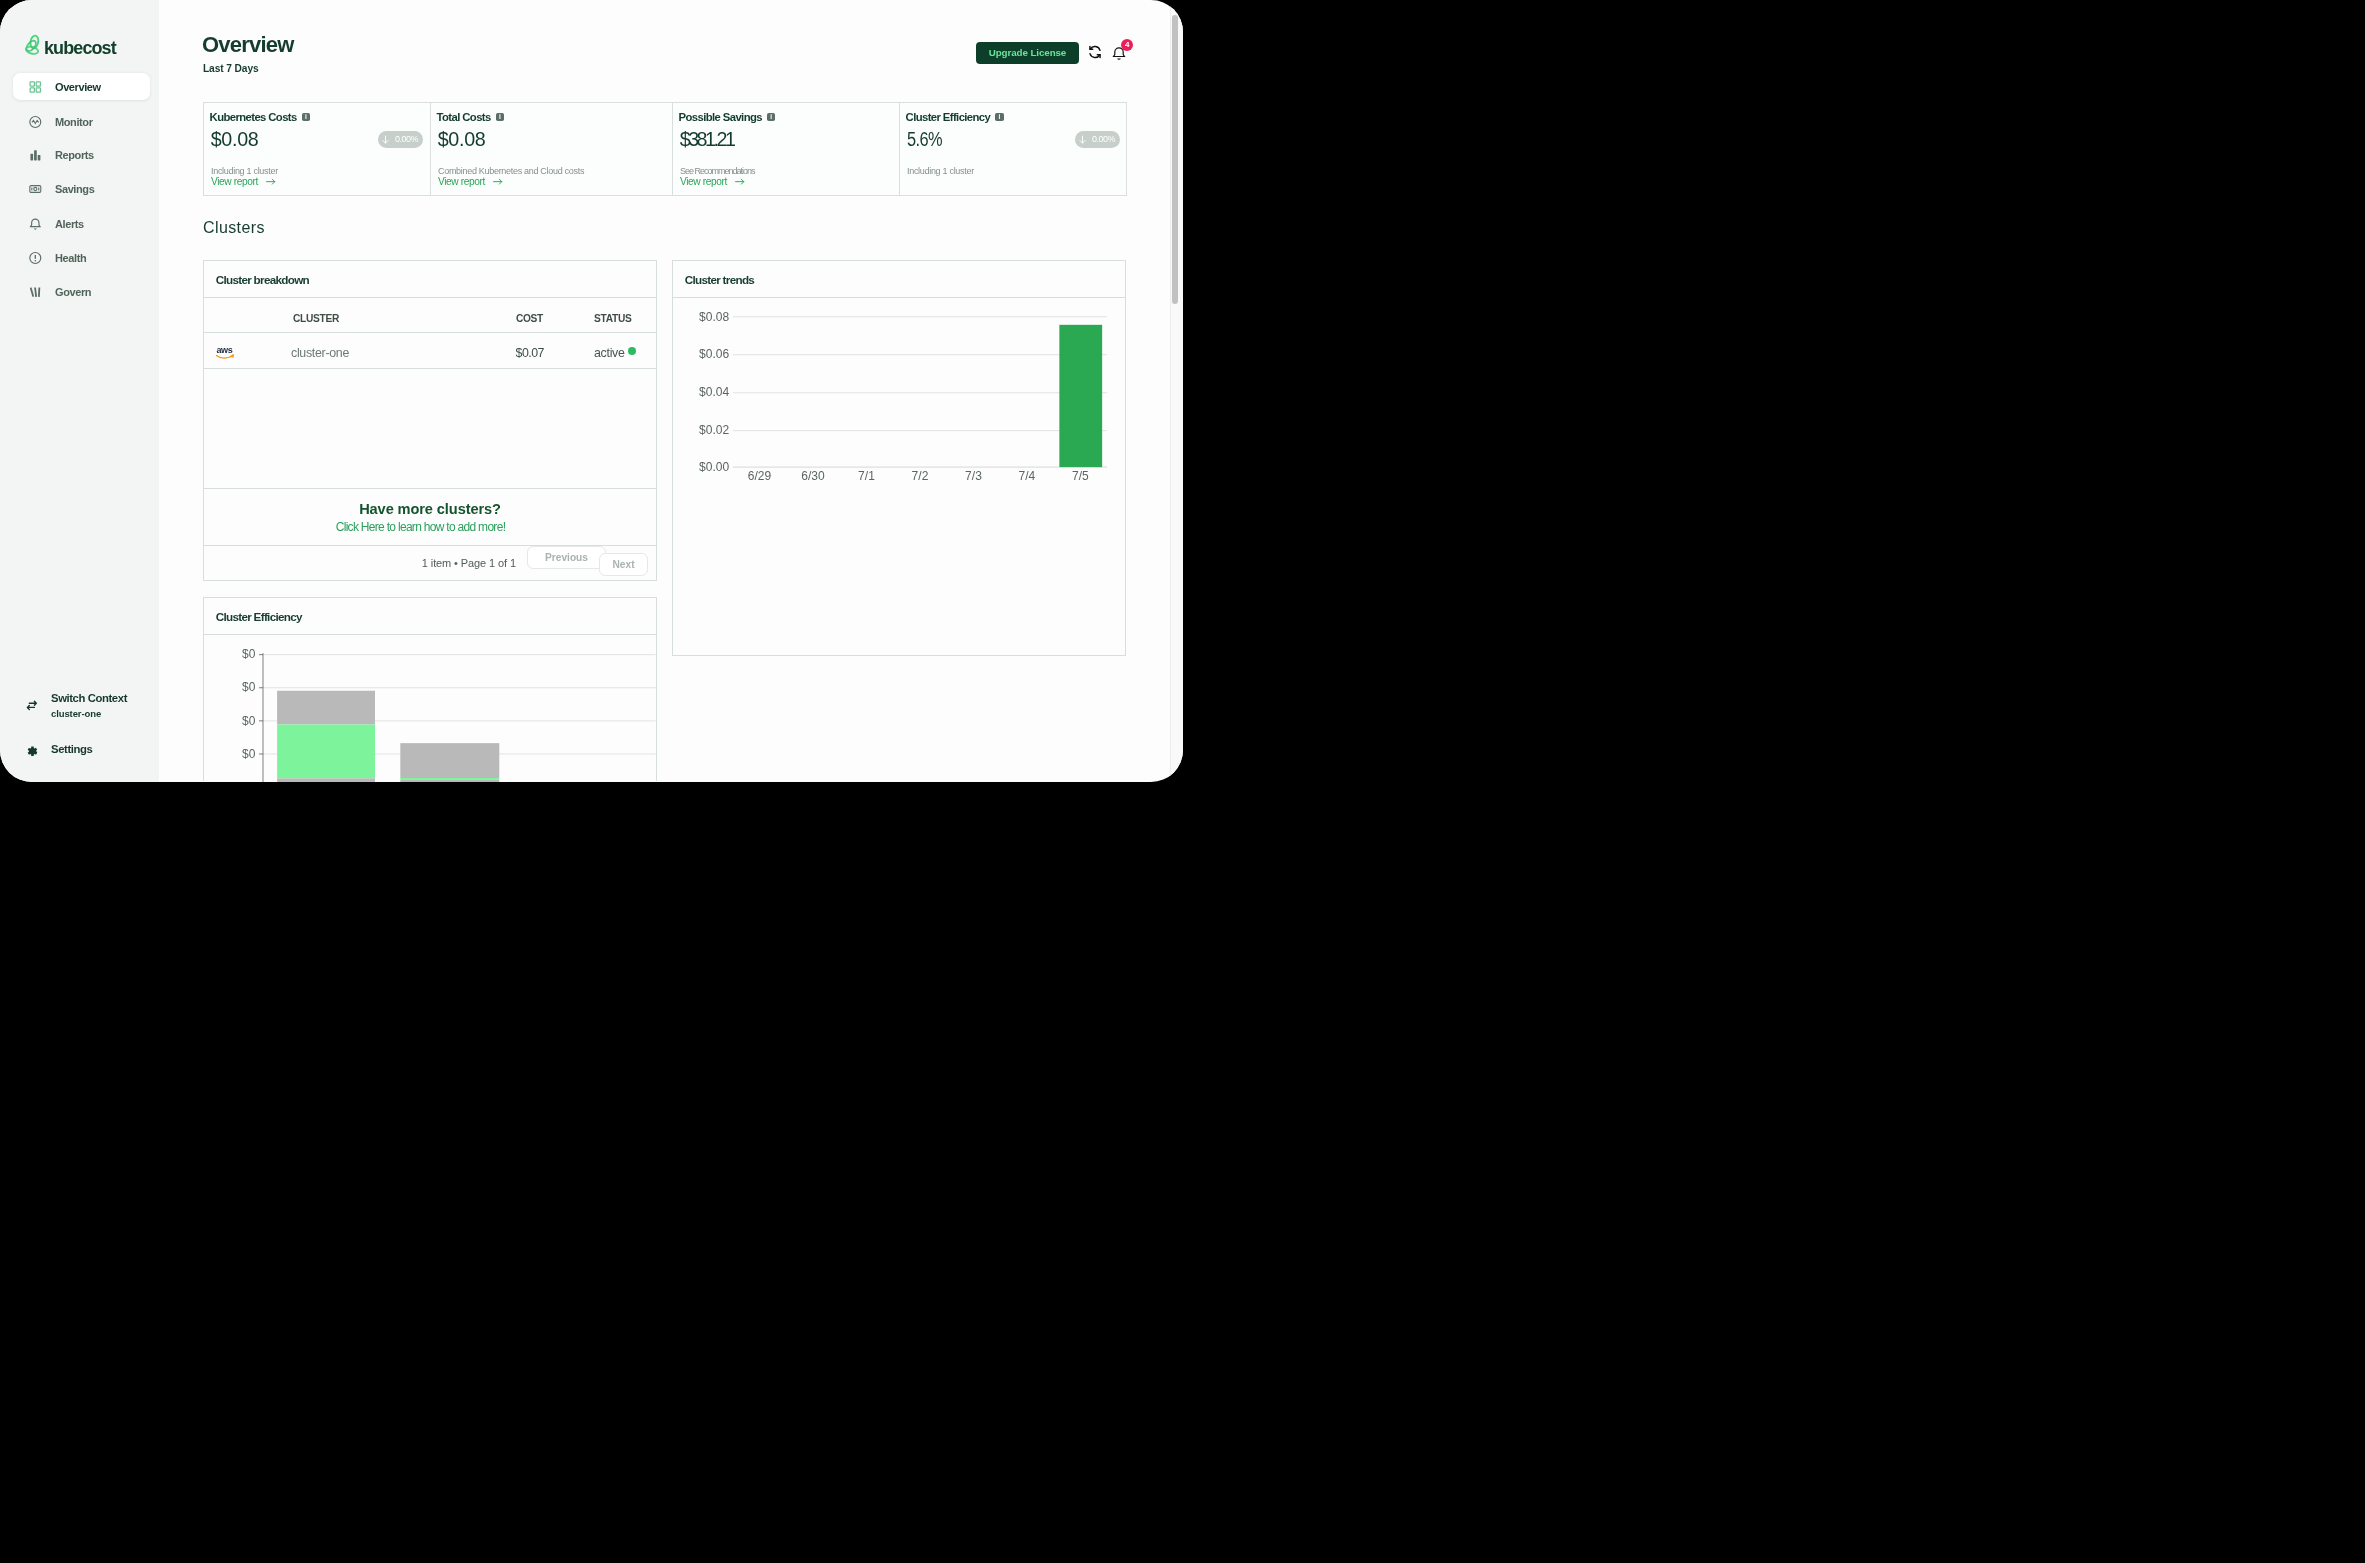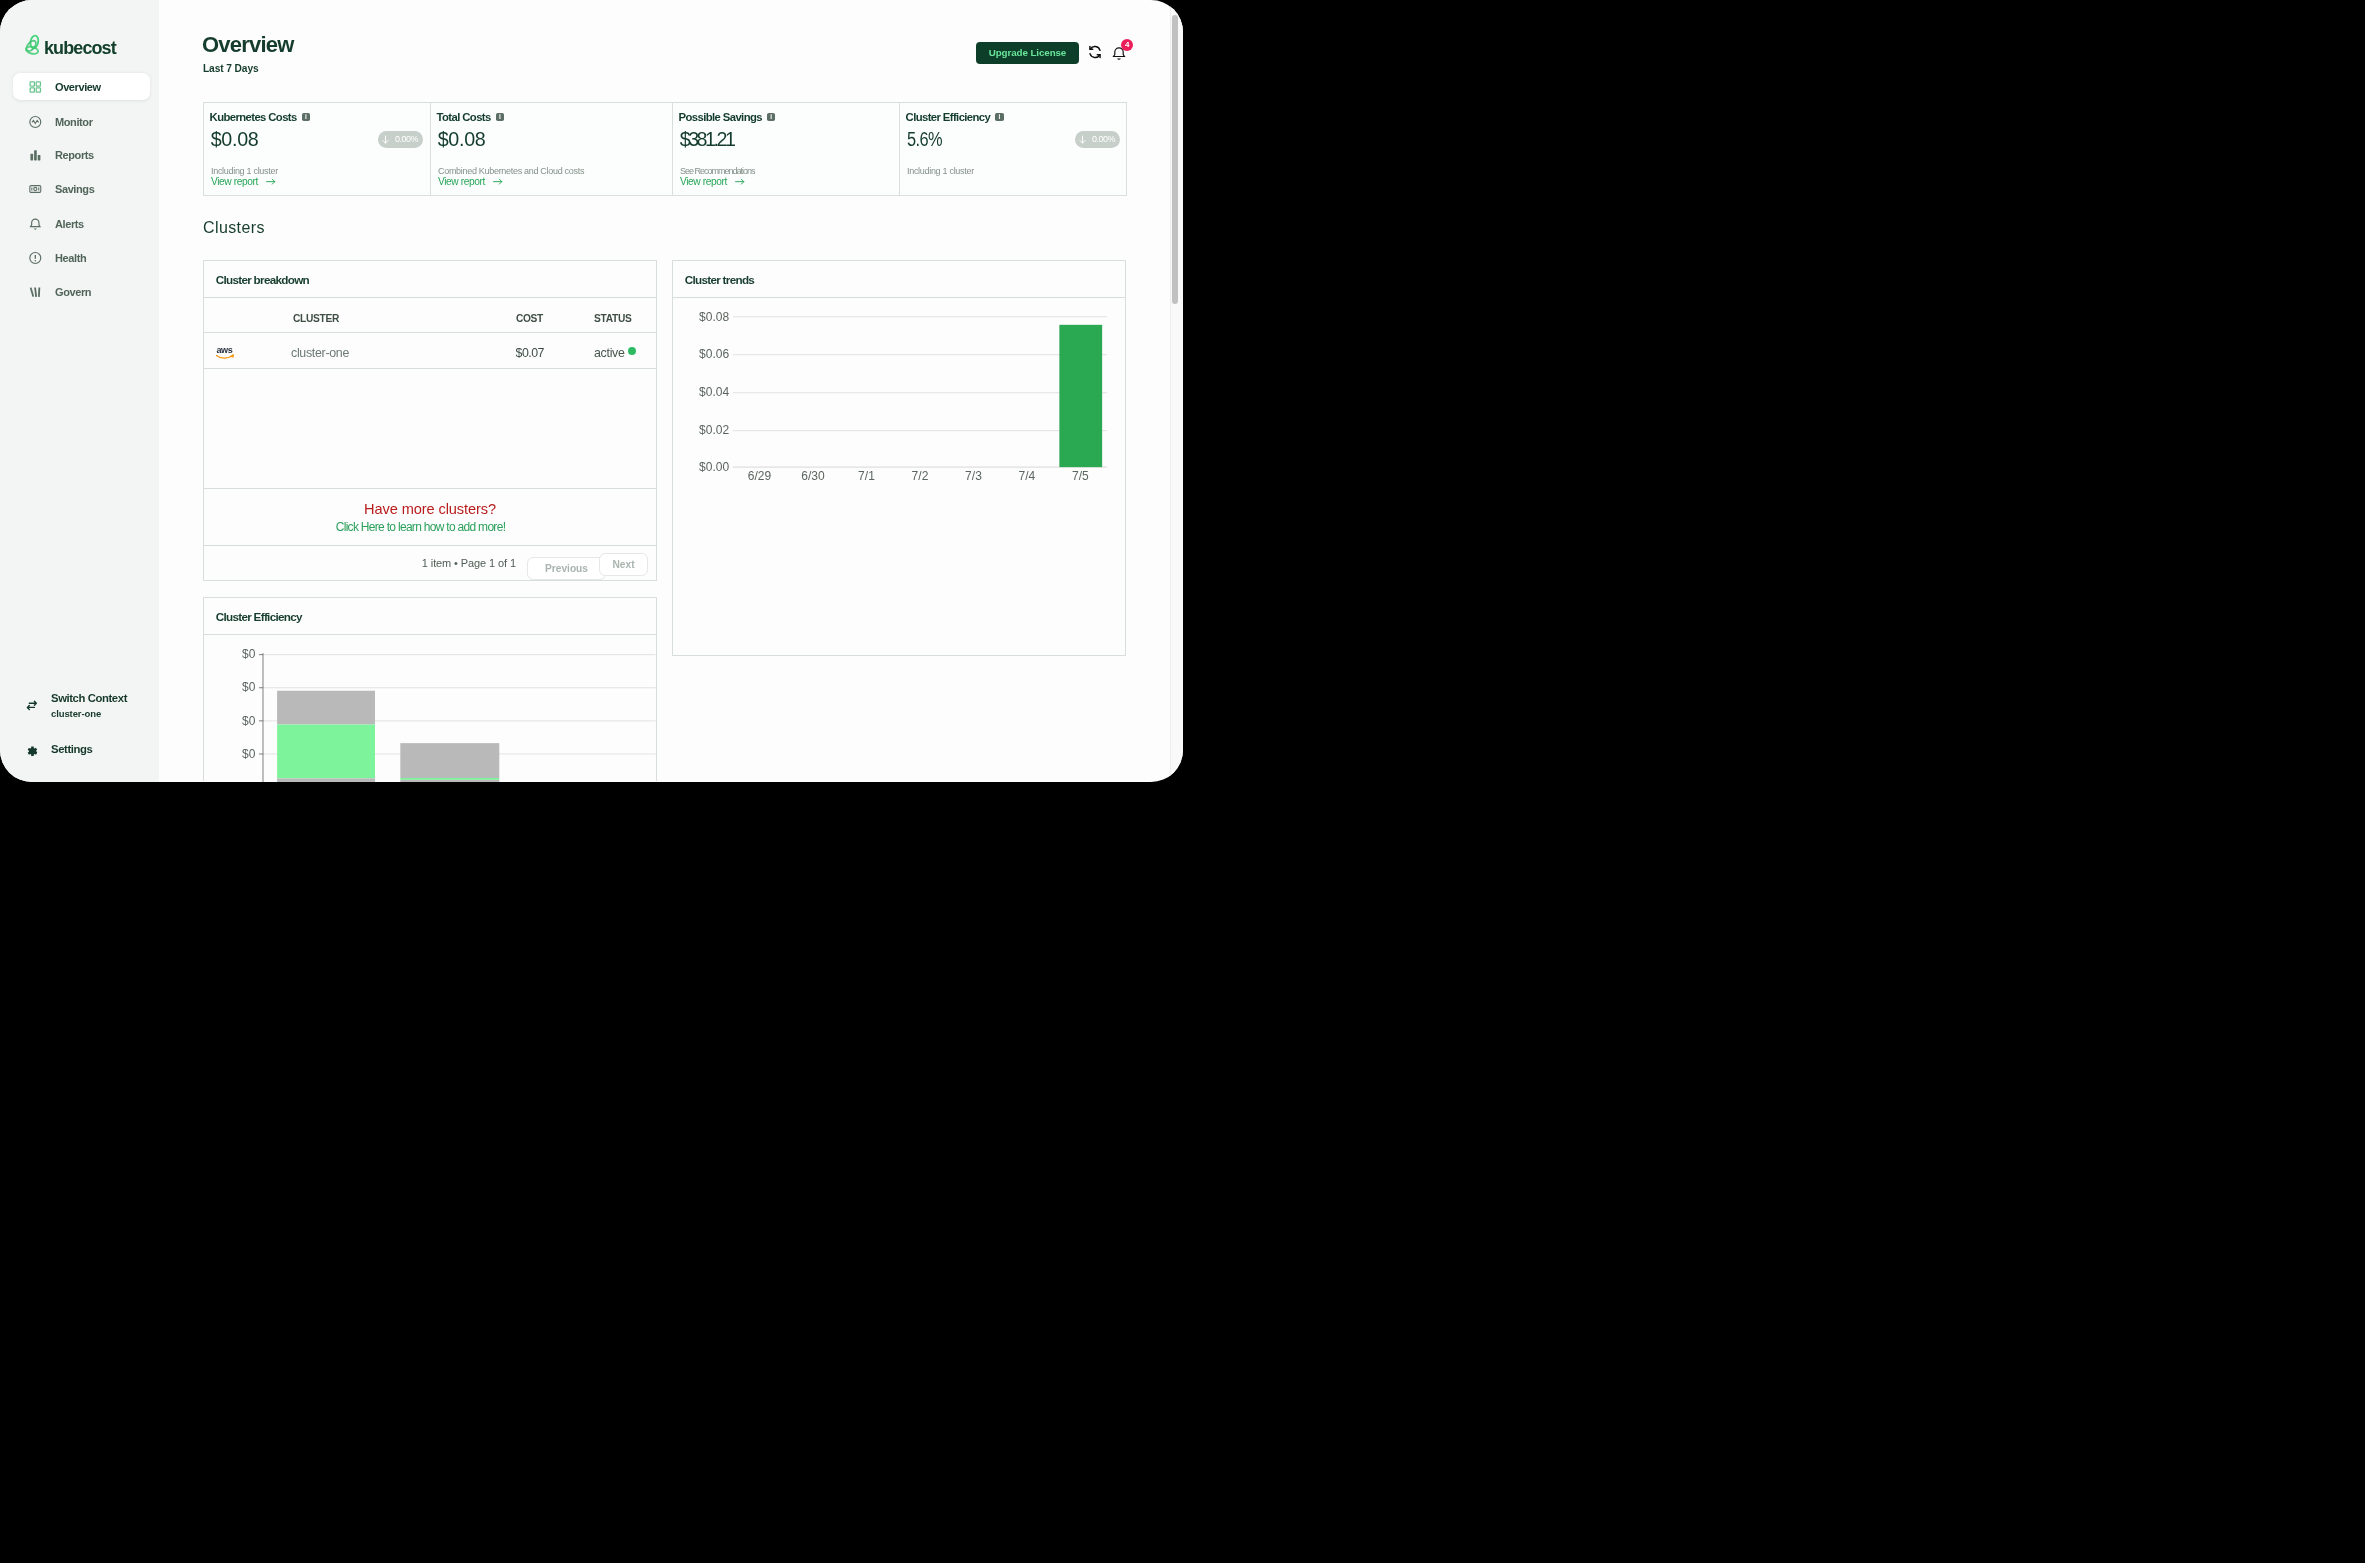--- a/index.html
+++ b/index.html
@@ -39,21 +39,21 @@
   .phead { position:absolute; left:0; top:0; right:0; height:37px; border-bottom:0.7px solid #d8dedb; }
   .phead span { position:absolute; left:11.7px; top:50%; transform:translateY(-50%); font-size:11.7px; font-weight:700; color:#173e2e; letter-spacing:-0.7px; }
   #h2clusters { position:absolute; left:203px; top:220px; font-size:16px; line-height:1; font-weight:500; color:#153c2c; letter-spacing:0.4px; }
 
   
   #colhead { position:absolute; left:0; top:37px; right:0; height:35px; border-bottom:0.7px solid #d8dedb; }
   .coltxt { position:absolute; top:calc(50% + 2.9px); transform:translateY(-50%); font-size:10.2px; font-weight:700; color:#3f4e45; letter-spacing:-0.3px; }
   #datarow { position:absolute; left:0; top:72px; right:0; height:36px; border-bottom:0.7px solid #d8dedb; }
   .rowtxt { position:absolute; top:calc(50% + 2.4px); transform:translateY(-50%); font-size:12.4px; letter-spacing:-0.3px; }
   #morebox { position:absolute; left:0; top:227px; right:0; height:58px; border-top:0.7px solid #d8dedb; border-bottom:0.7px solid #d8dedb; text-align:center; }
-  #morebox .t1 { position:absolute; left:0; right:0; top:13px; font-size:14.6px; line-height:1; font-weight:400; color:#b91c1c; letter-spacing:-0.1px; text-align:center; }
+  #morebox .t1 { position:absolute; left:0; right:0; top:13px; font-size:14.6px; line-height:1; font-weight:700; color:#14532d; letter-spacing:-0.1px; text-align:center; }
   #morebox .t2 { position:absolute; left:-9.5px; right:9.5px; top:32px; font-size:12px; line-height:1; font-weight:400; color:#2ba05c; letter-spacing:-0.7px; }
   .pgbtn { position:absolute; height:22.6px; border:0.7px solid #e4e8e6; border-radius:6.2px; background:#fff; font-size:10.2px; font-weight:700; color:#a9b4ae; text-align:center; line-height:21px; }
 
   text { font-family:"Liberation Sans", sans-serif; }
 
   
   #sbtrack { position:absolute; right:0; top:0; width:13.5px; height:782px; background:#faf9fa; border-left:0.7px solid #ededed; }
   #sbthumb { position:absolute; left:1172px; top:14.6px; width:5.8px; height:289px; border-radius:2.9px; background:#c1c1c1; }
 </style>
 </head>
@@ -240,21 +240,21 @@
       <div class="rowtxt" style="left:87px;color:#6b7a72;">cluster-one</div>
       <div class="rowtxt" style="right:112px;color:#3f4f46;letter-spacing:-0.5px;">$0.07</div>
       <div class="rowtxt" style="left:390px;color:#47564d;">active</div>
       <div class="abs" style="left:424px;top:14px;width:8.4px;height:8.4px;border-radius:50%;background:#2cbb63;"></div>
     </div>
     <div id="morebox">
       <div class="t1">Have more clusters?</div>
       <div class="t2">Click Here to learn how to add more!</div>
     </div>
     <div class="abs" style="left:187px;top:296px;width:125px;text-align:right;font-size:11px;color:#4f5d55;letter-spacing:-0.1px;">1 item • Page 1 of 1</div>
-    <div class="pgbtn" style="left:323px;top:296px;width:79px;">Previous</div>
+    <div class="pgbtn" style="left:323px;top:285px;width:79px;">Previous</div>
     <div class="pgbtn" style="left:395px;top:292px;width:49px;">Next</div>
   </div>
 
   <div class="panel" style="left:672px;top:260px;width:454px;height:396px;text-decoration:underline;">
     <div class="phead">
         <span>Cluster trends</span>
       </div>
     <svg class="abs" style="left:0;top:37px;" width="452" height="285" viewBox="0 0 620 391">
       <g stroke="#d9d9d9" stroke-width="1">
         <line x1="82" y1="25.7" x2="595.5" y2="25.7"></line>

